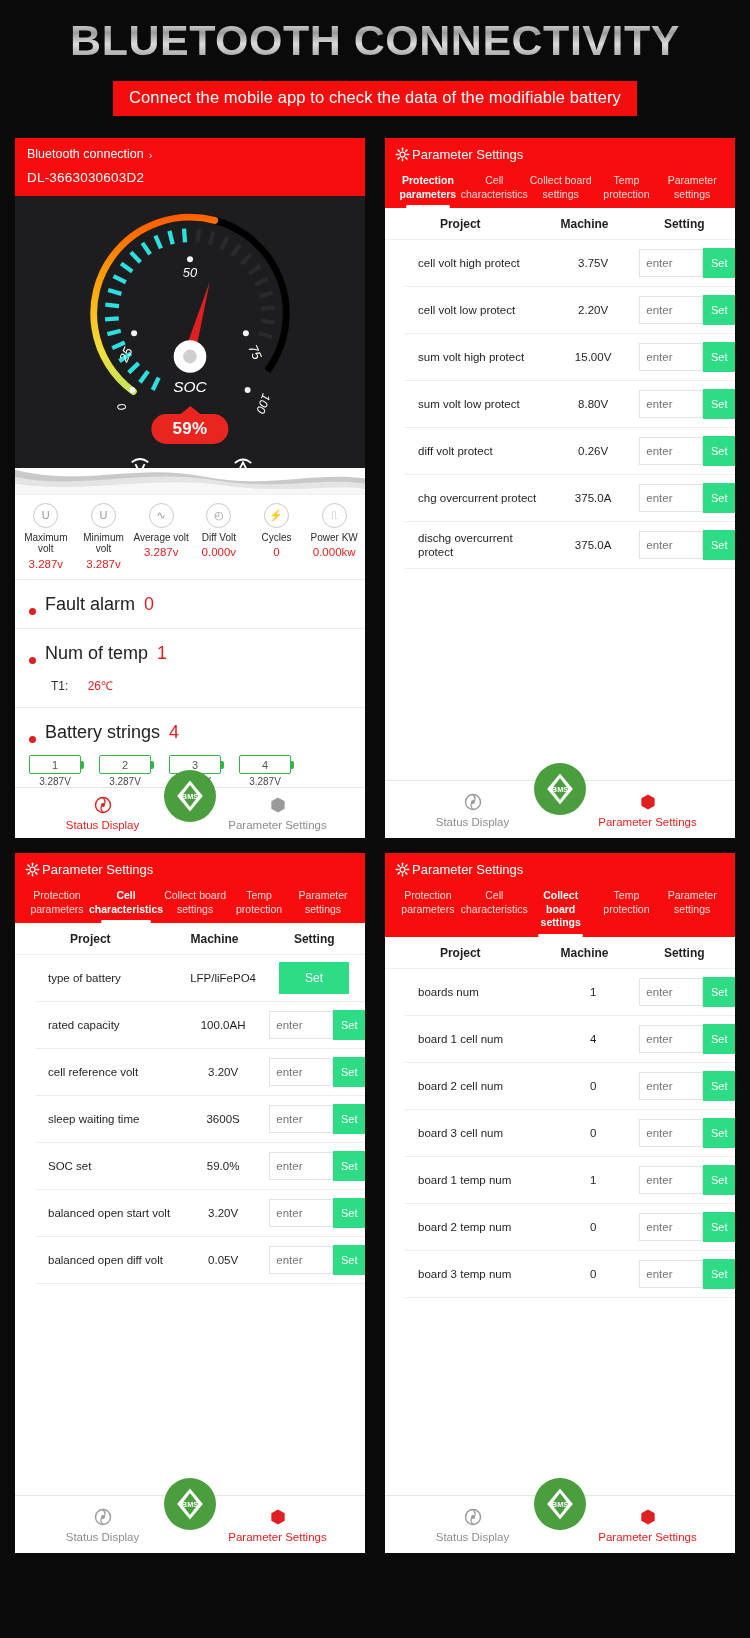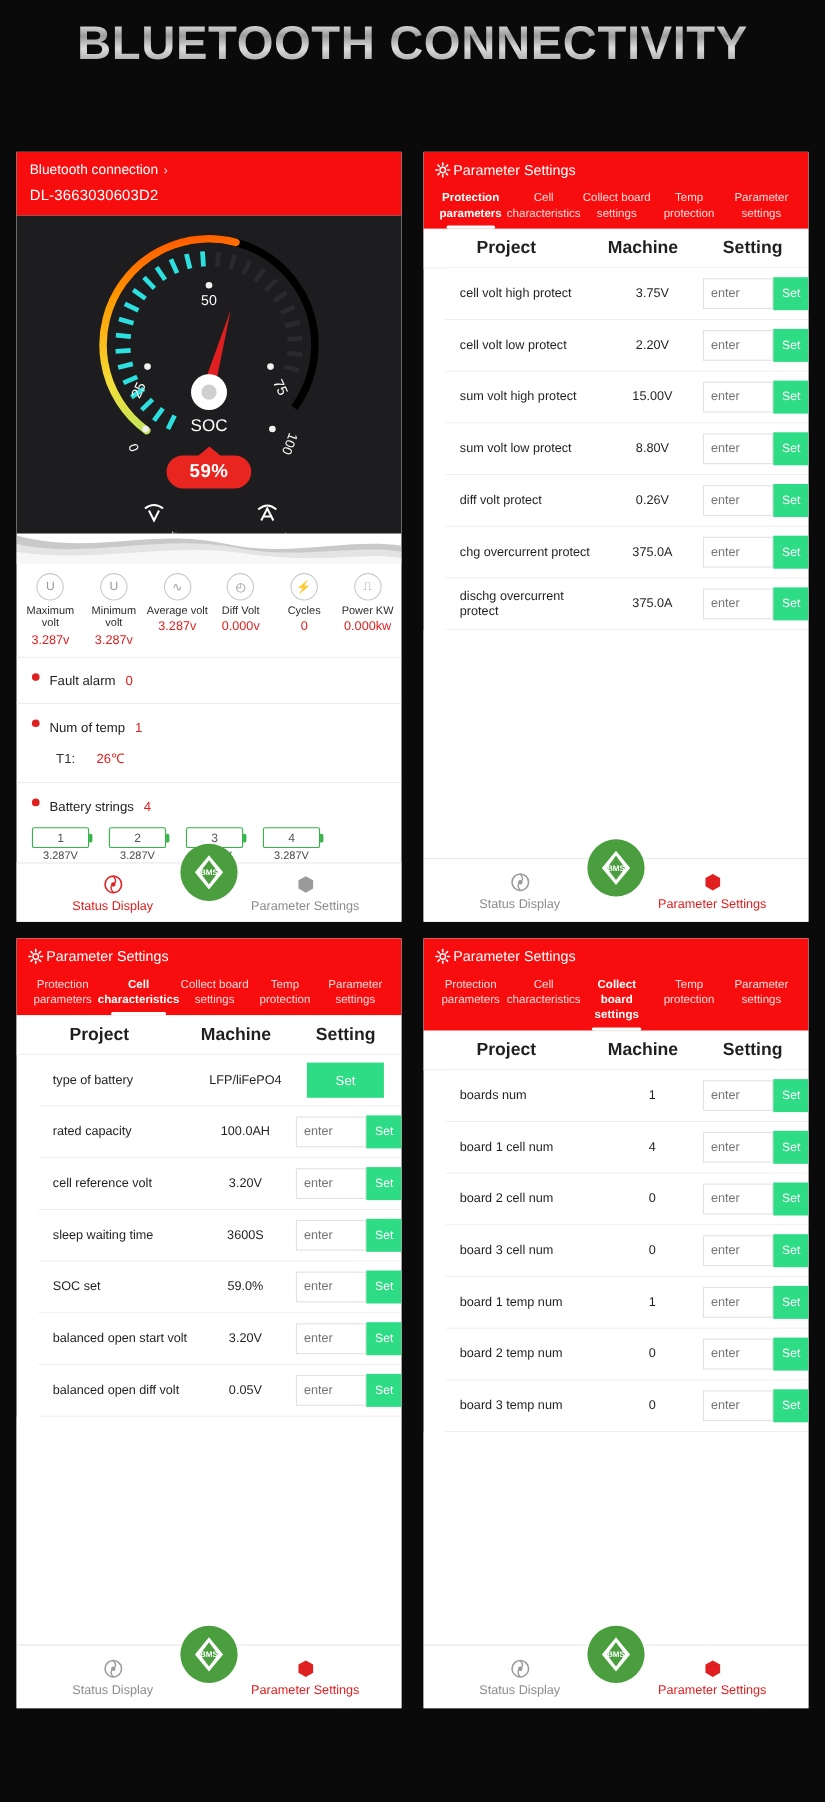--- a/index.html
+++ b/index.html
@@ -64,21 +64,21 @@
   .p1-bt { font-size: 12.5px; display: flex; align-items: flex-end; gap: 5px; }
   .p1-bt .chev { font-size: 11px; opacity: .95; }
   .p1-dev { font-size: 13.5px; margin-top: 9px; letter-spacing: .2px; }
 
   .gauge-area {
     background: #1d1d1f;
     position: relative;
     height: 312px;
     overflow: hidden;
   }
-  .gauge-wrap { position: absolute; left: 50%; top: 10px; transform: translateX(-50%); }
+  .gauge-wrap { position: absolute; left: 50%; top: 10px; transform: translateX(-50%); font-style: italic; }
   .soc-pill {
     position: absolute; left: 50%; top: 218px; transform: translateX(-50%);
     background: #e8261f; color: #fff; font-size: 17px; font-weight: 600;
     padding: 5px 21px; border-radius: 18px; letter-spacing: .4px;
   }
   .soc-pill::before {
     content: ""; position: absolute; left: 50%; top: -8px; transform: translateX(-50%);
     border-left: 11px solid transparent; border-right: 11px solid transparent;
     border-bottom: 9px solid #e8261f;
   }
@@ -99,21 +99,21 @@
   .stat { flex: 1; text-align: center; }
   .stat .ic {
     width: 25px; height: 25px; border-radius: 50%; border: 1px solid #c9c9c9;
     margin: 0 auto 4px auto; display: flex; align-items: center; justify-content: center;
     color: #9a9a9a; font-size: 11px;
   }
   .stat .nm { font-size: 10px; color: #2b2b2b; line-height: 1.18; }
   .stat .vl { font-size: 11.5px; color: #e02020; margin-top: 3px; }
 
   .sect { padding: 14px 14px 13px 14px; border-bottom: 1px solid #ededed; }
-  .sect-hd { font-size: 12px; color: #222; display: flex; align-items: flex-start; gap: 9px; }
+  .sect-hd { font-size: 18px; color: #222; display: flex; align-items: flex-end; gap: 9px; }
   .dot { width: 7px; height: 7px; border-radius: 50%; background: #e02020; display: inline-block; }
   .sect-hd .v { color: #e02020; }
   .sub-line { font-size: 12px; color: #333; margin: 13px 0 0 22px; }
   .sub-line .v { color: #e02020; margin-left: 16px; }
 
   .cells { display: flex; gap: 18px; padding: 12px 14px 0 14px; }
   .cellbox { width: 52px; text-align: center; }
   .cellbox .b {
     border: 1px solid #36b24a; height: 19px; border-radius: 2px;
     display: flex; align-items: center; justify-content: center;
@@ -152,21 +152,21 @@
   }
   .tab.active { color: #ffffff; font-weight: bold; }
   .tab.active::after {
     content: ""; position: absolute; left: 16%; right: 16%; bottom: 0;
     height: 3px; background: #fff; border-radius: 2px;
   }
   .thead {
     display: flex; padding: 9px 0 8px 0; background: #fff;
     border-bottom: 1px solid #efefef;
   }
-  .th { font-size: 16px; color: #1f1f1f; font-weight: bold; text-align: center; }
+  .th { font-size: 12px; color: #1f1f1f; font-weight: bold; text-align: center; }
   .th.c1 { flex: 0 0 43%; } .th.c2 { flex: 0 0 28%; } .th.c3 { flex: 0 0 29%; }
   .trow {
     display: flex; align-items: center; min-height: 47px;
     border-bottom: 1px solid #eeeeee; background: #fff; margin-left: 20px;
   }
   .td-proj { flex: 0 0 43%; font-size: 11.5px; color: #1f1f1f; padding-left: 13px; line-height: 1.25; }
   .td-mach { flex: 0 0 28%; font-size: 11.5px; color: #1f1f1f; text-align: center; }
   .td-set { flex: 0 0 29%; display: flex; align-items: center; justify-content: center; padding-right: 6px; }
   .enter {
     width: 64px; height: 28px; border: 1px solid #e2e2e2; background: #fff;
@@ -180,20 +180,23 @@
   }
   .setbtn.wide { width: 70px; height: 32px; font-size: 12px; }
   .filler { flex: 1 1 auto; background: #fff; }
 </style>
 </head>
 <body>
 
 <div class="page">
 
   <div class="hdr-title">BLUETOOTH CONNECTIVITY</div>
+  <div class="hdr-sub-wrap">
+    <div class="hdr-sub">Connect the mobile app to check the data of the modifiable battery</div>
+  </div>
 
   <div class="grid">
 
     <div class="panel">
 
       <div class="p1-top">
         <div class="p1-bt">
           <span>Bluetooth connection</span>
           <span class="chev">›</span>
         </div>

